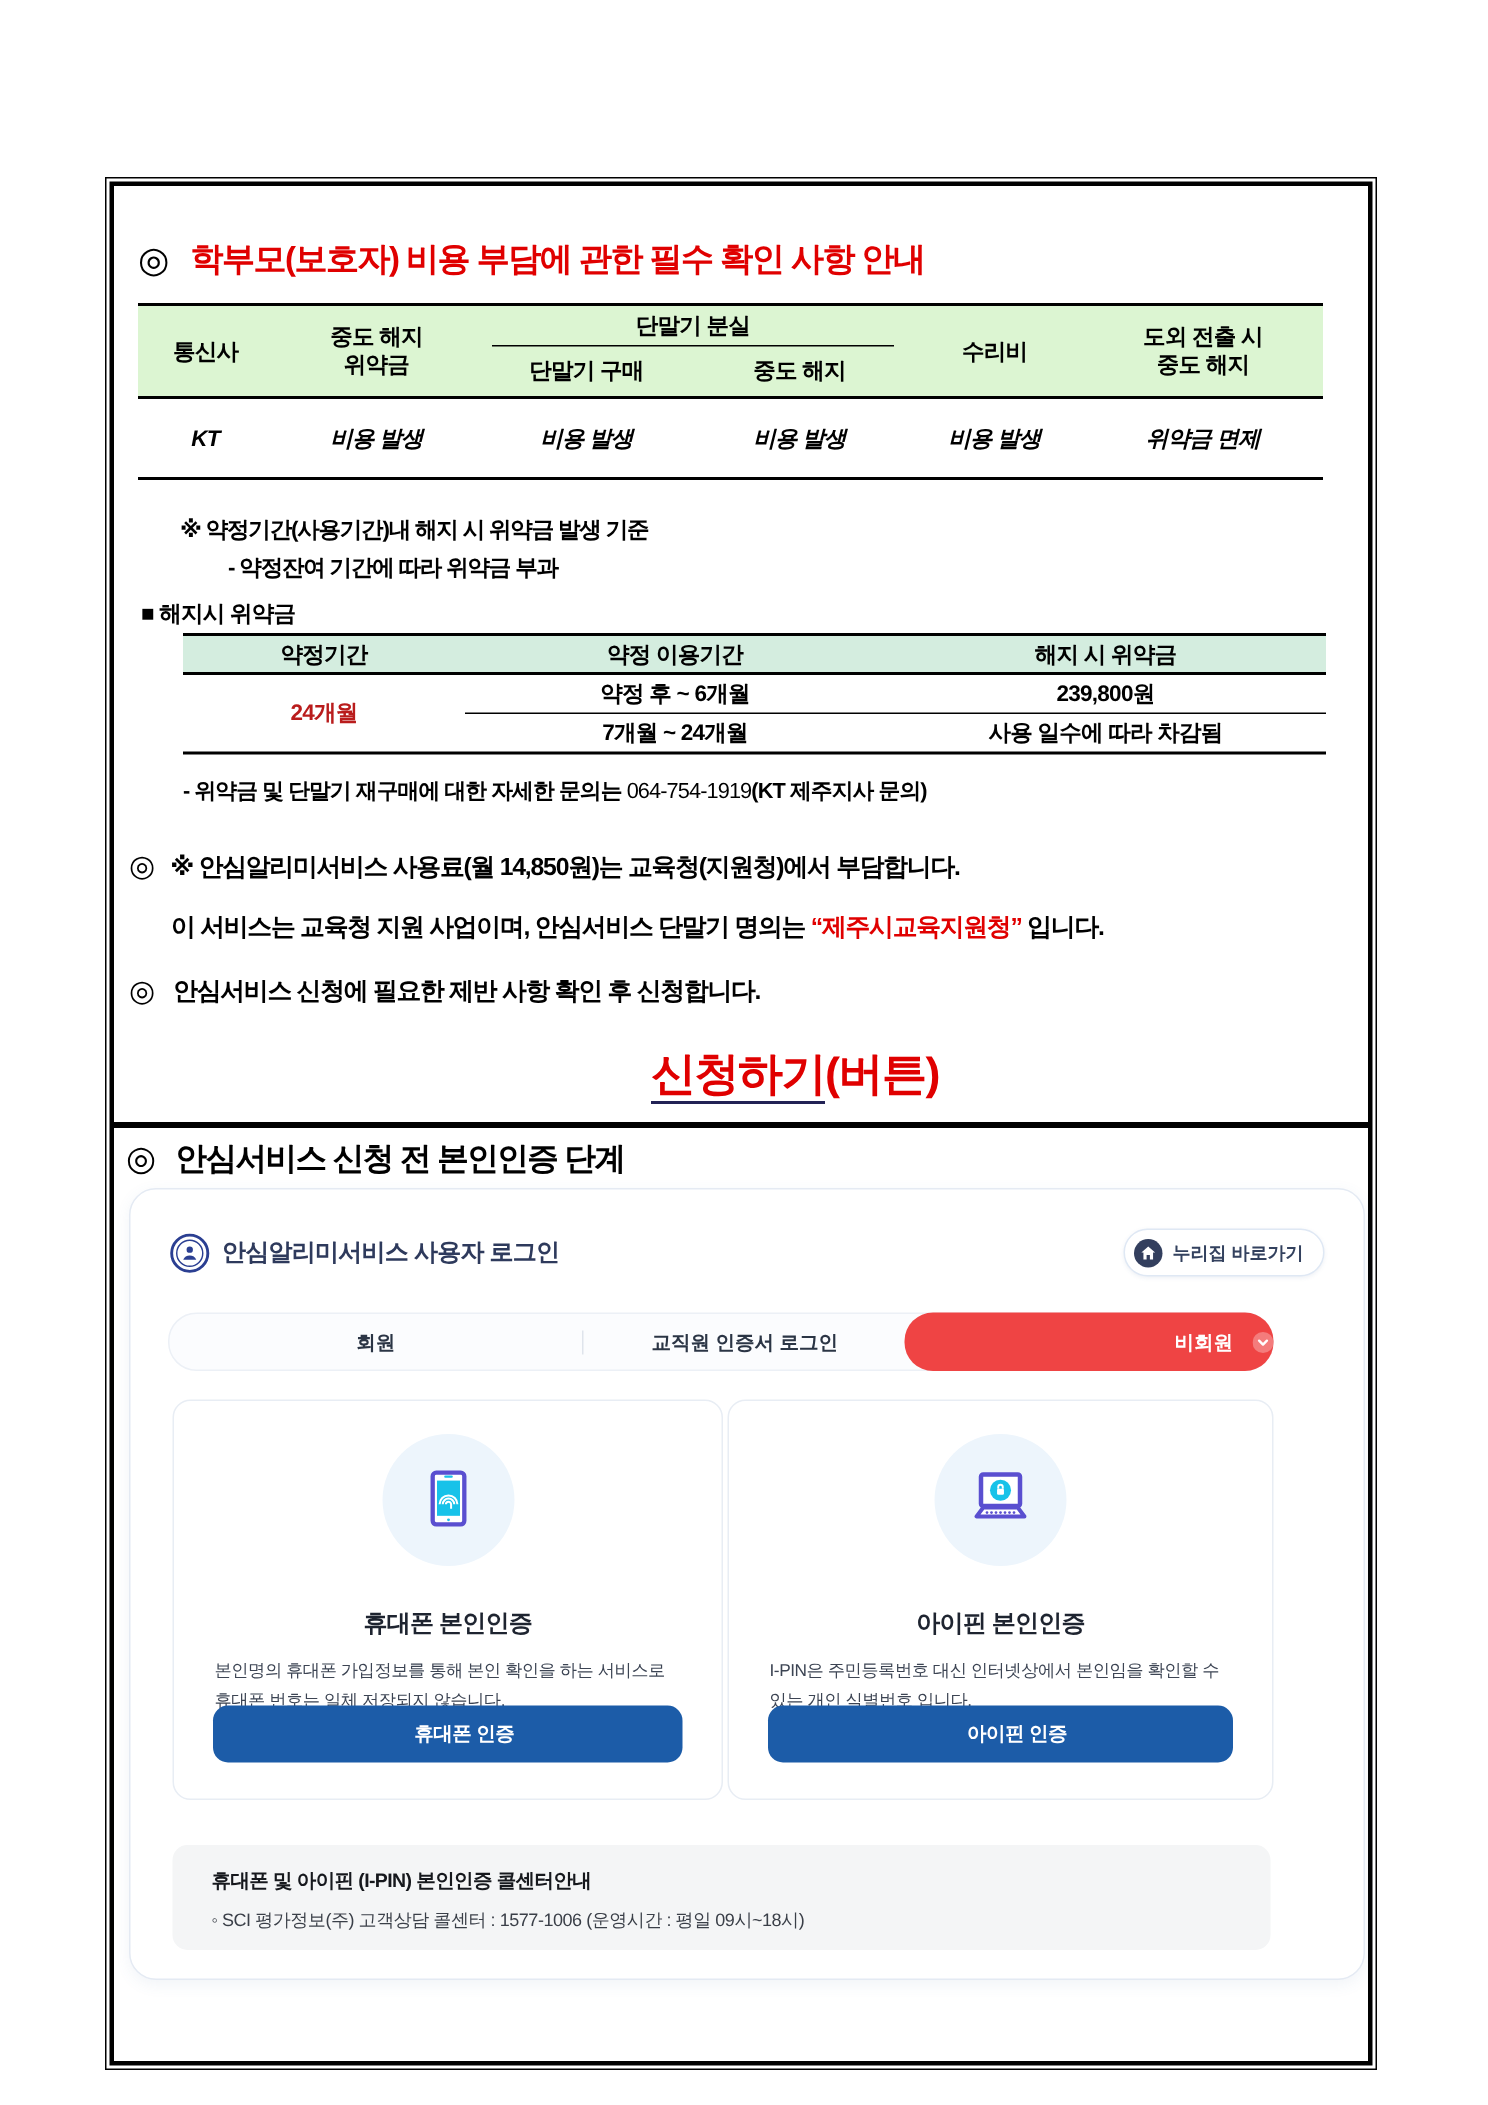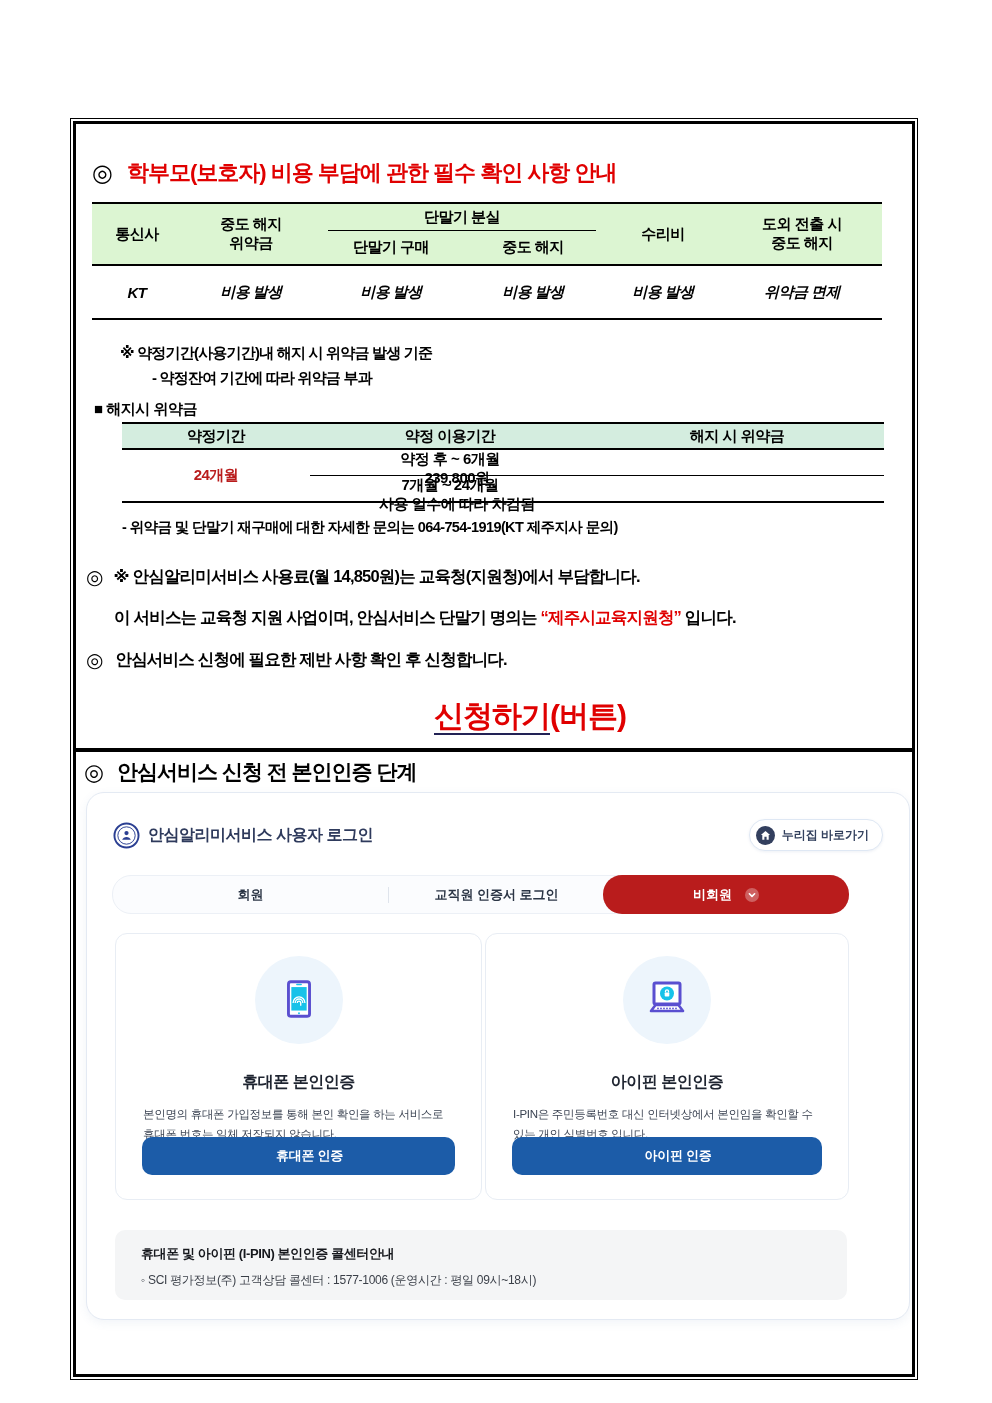--- a/index.html
+++ b/index.html
@@ -41,26 +41,26 @@
   .penalty-heading{top:276px;left:18px;font-size:15px;font-weight:bold;letter-spacing:-0.5px;}
 
   
   .penalty-table{top:298px;left:46px;width:762px;font-size:15px;font-weight:bold;letter-spacing:-0.5px;}
   .pt-head{display:flex;height:24px;background:#d4eddf;border-top:2px solid #000;border-bottom:2px solid #000;}
   .pt-head .c,.pt-row .c{display:flex;align-items:center;justify-content:center;text-align:center;}
   .p1{width:188px;} .p2{width:280px;} .p3{width:294px;}
   .pt-body{display:flex;border-bottom:2px solid #000;}
   .pt-left{width:188px;display:flex;align-items:center;justify-content:center;color:#b91c1c;}
   .pt-right{width:574px;}
-  .pt-row{display:flex;height:25px;flex-direction:column;}
+  .pt-row{display:flex;height:25px;}
   .pt-row.sep{border-bottom:1.5px solid #000;}
   .pt-row .p2{width:280px;} .pt-row .p3{width:294px;}
 
   .contact-note{top:394px;left:46px;font-size:14.5px;font-weight:bold;letter-spacing:-0.6px;}
-  .contact-note .ph{font-weight:bold;}
+  .contact-note .ph{font-weight:normal;}
 
   .fee-line{top:441px;left:10px;font-size:16.5px;display:flex;gap:10px;align-items:center;}
   .fee-line .bullet{font-size:20px;}
   .fee-line .t{font-weight:bold;letter-spacing:-0.8px;}
   .own-line{top:483px;left:38px;font-size:16.5px;font-weight:bold;letter-spacing:-0.8px;}
   .own-line .red{color:#e00000;margin-top:16px;}
   .apply-line{top:524px;left:10px;font-size:16.5px;display:flex;gap:12px;align-items:center;}
   .apply-line .bullet{font-size:20px;}
   .apply-line .t{font-weight:bold;letter-spacing:-0.8px;}
 
@@ -88,21 +88,21 @@
   .home-dot{width:19px;height:19px;border-radius:50%;background:#333f5e;display:flex;align-items:center;justify-content:center;}
 
   .tabbar{
     position:absolute;top:82px;left:25px;width:735px;height:37px;background:#fbfcfe;
     border:1px solid #ecf0f6;border-radius:19px;display:flex;align-items:stretch;font-size:13px;font-weight:bold;color:#2b3545;
   }
   .tab{display:flex;align-items:center;justify-content:center;cursor:pointer;}
   .tab1{width:275px;} .tab2{width:215px;}
   .tabdiv{width:1px;background:#dfe4ec;align-self:center;height:16px;}
   .tab3{
-    flex:1;background:#b91c1c;border-radius:19px;color:#fff;display:flex;align-items:center;justify-content:center;gap:13px;
+    flex:1;background:#ef4444;border-radius:19px;color:#fff;display:flex;align-items:center;justify-content:flex-end;gap:13px;
     margin:-1px;cursor:pointer;
   }
 
   .vcard{
     position:absolute;top:140px;width:365px;height:265px;background:#fff;border:1px solid #e8edf4;border-radius:12px;
   }
   .vcard.left{left:28px;} .vcard.right{left:398px;width:362px;}
   .icon-circle{width:88px;height:88px;border-radius:50%;background:#edf5fc;margin:22px auto 0;display:flex;align-items:center;justify-content:center;}
   .vcard-title{text-align:center;font-size:16px;font-weight:bold;color:#1e2430;margin-top:28px;letter-spacing:-0.5px;}
   .vcard-desc{margin:12px 27px 0;font-size:11.5px;line-height:1.7;color:#3c4453;letter-spacing:-0.3px;}

